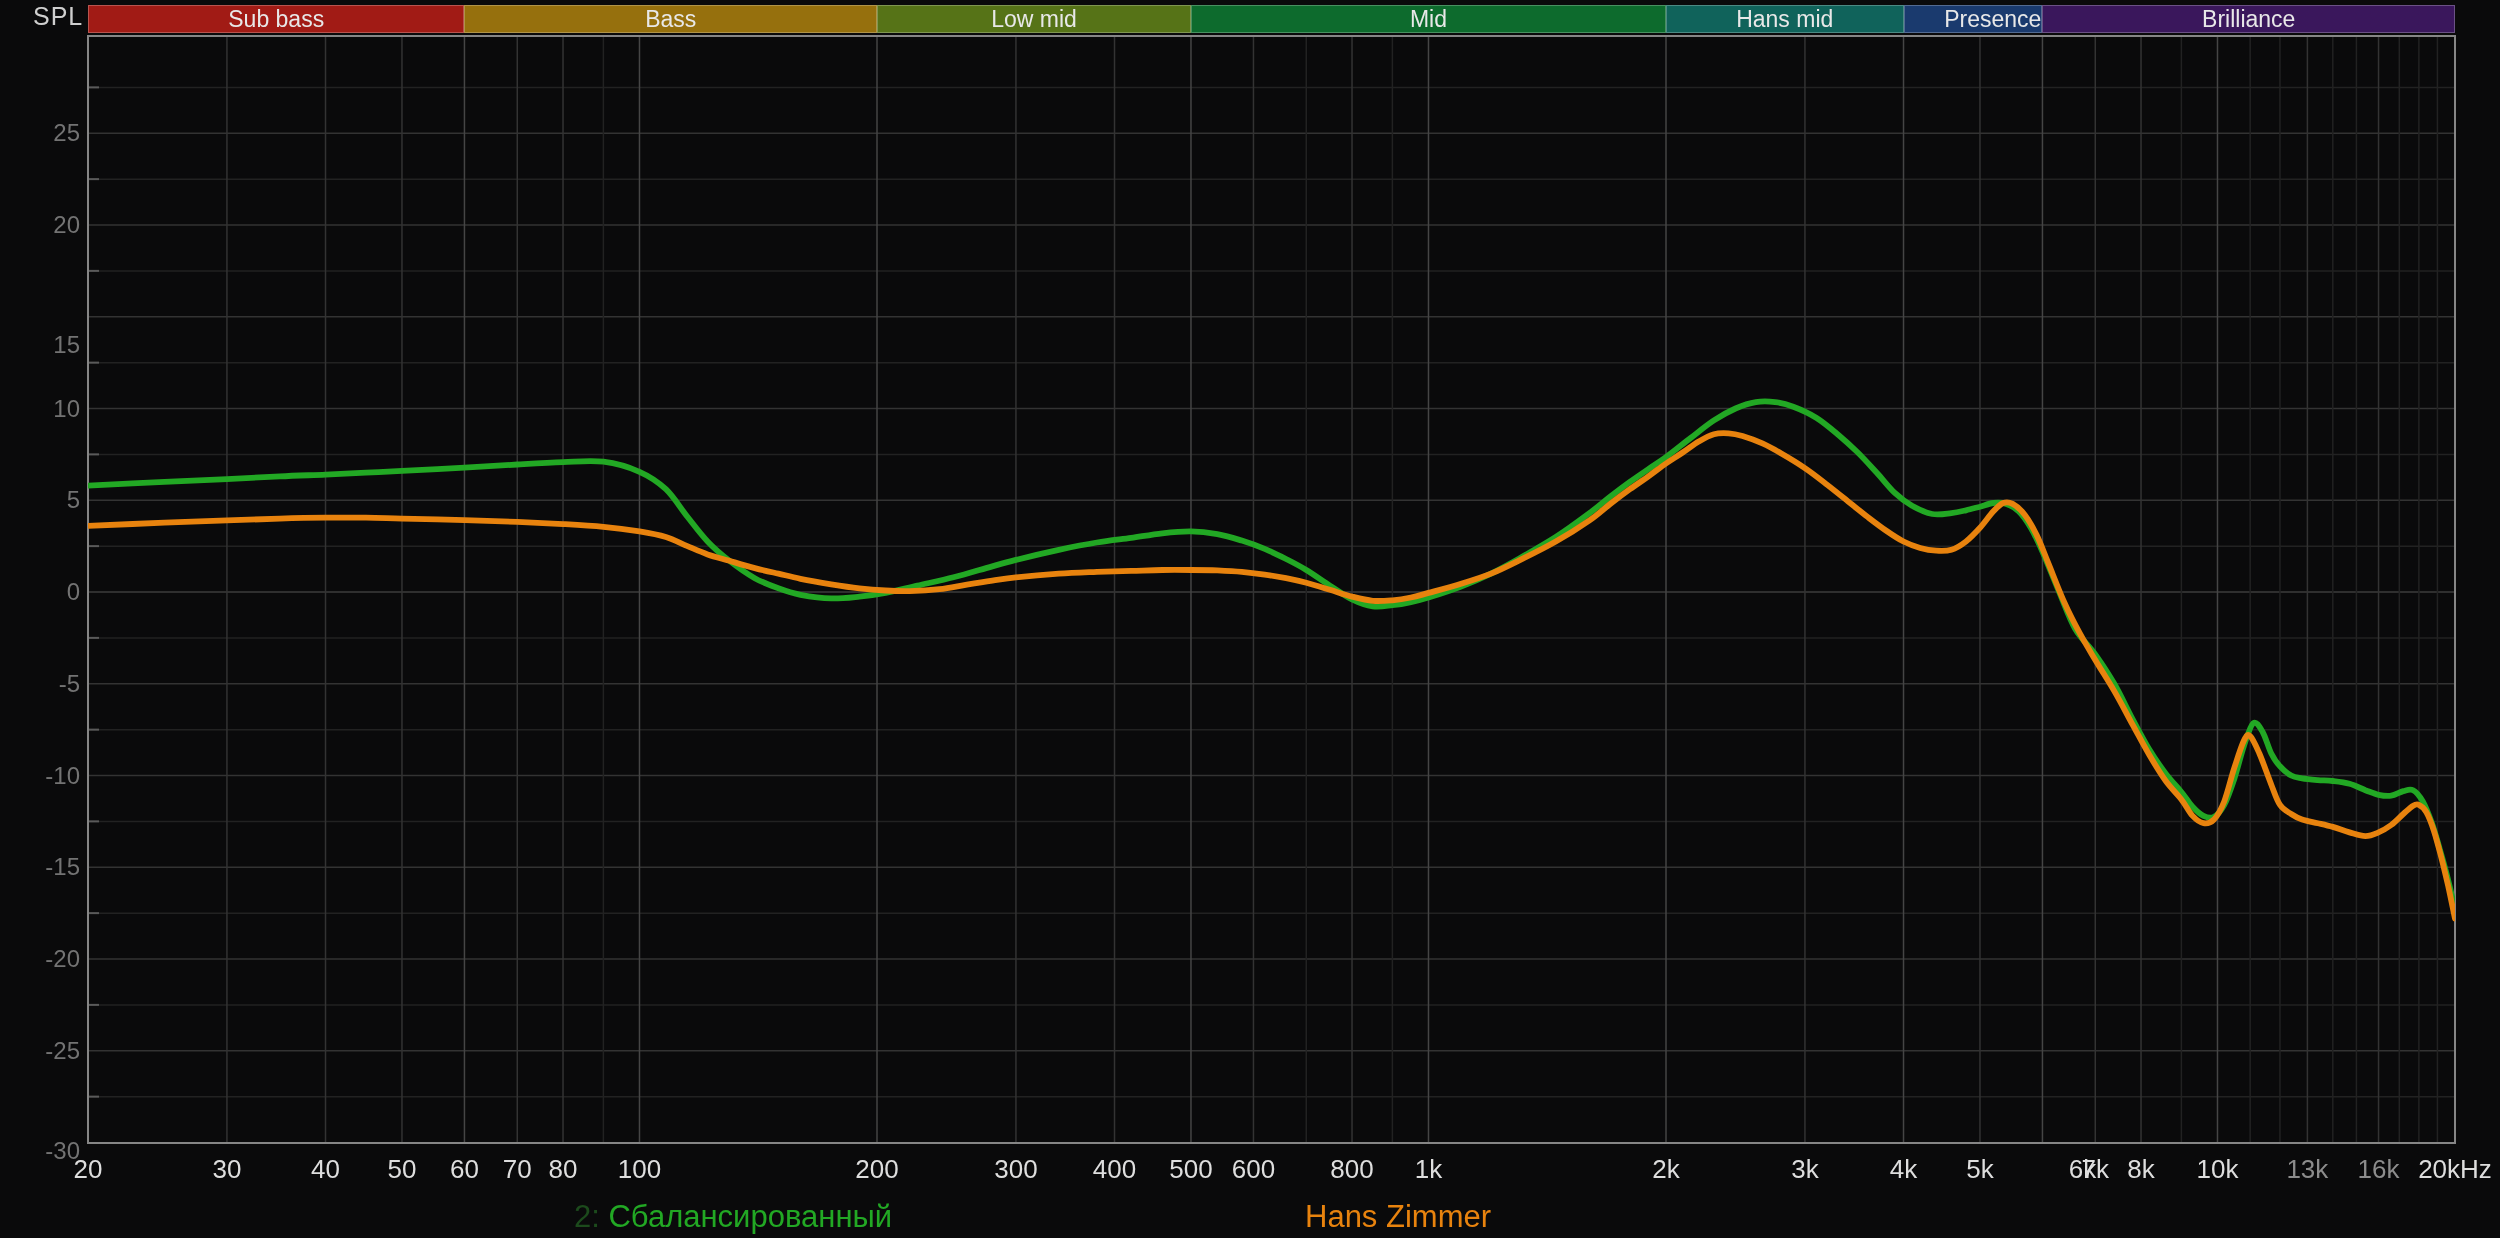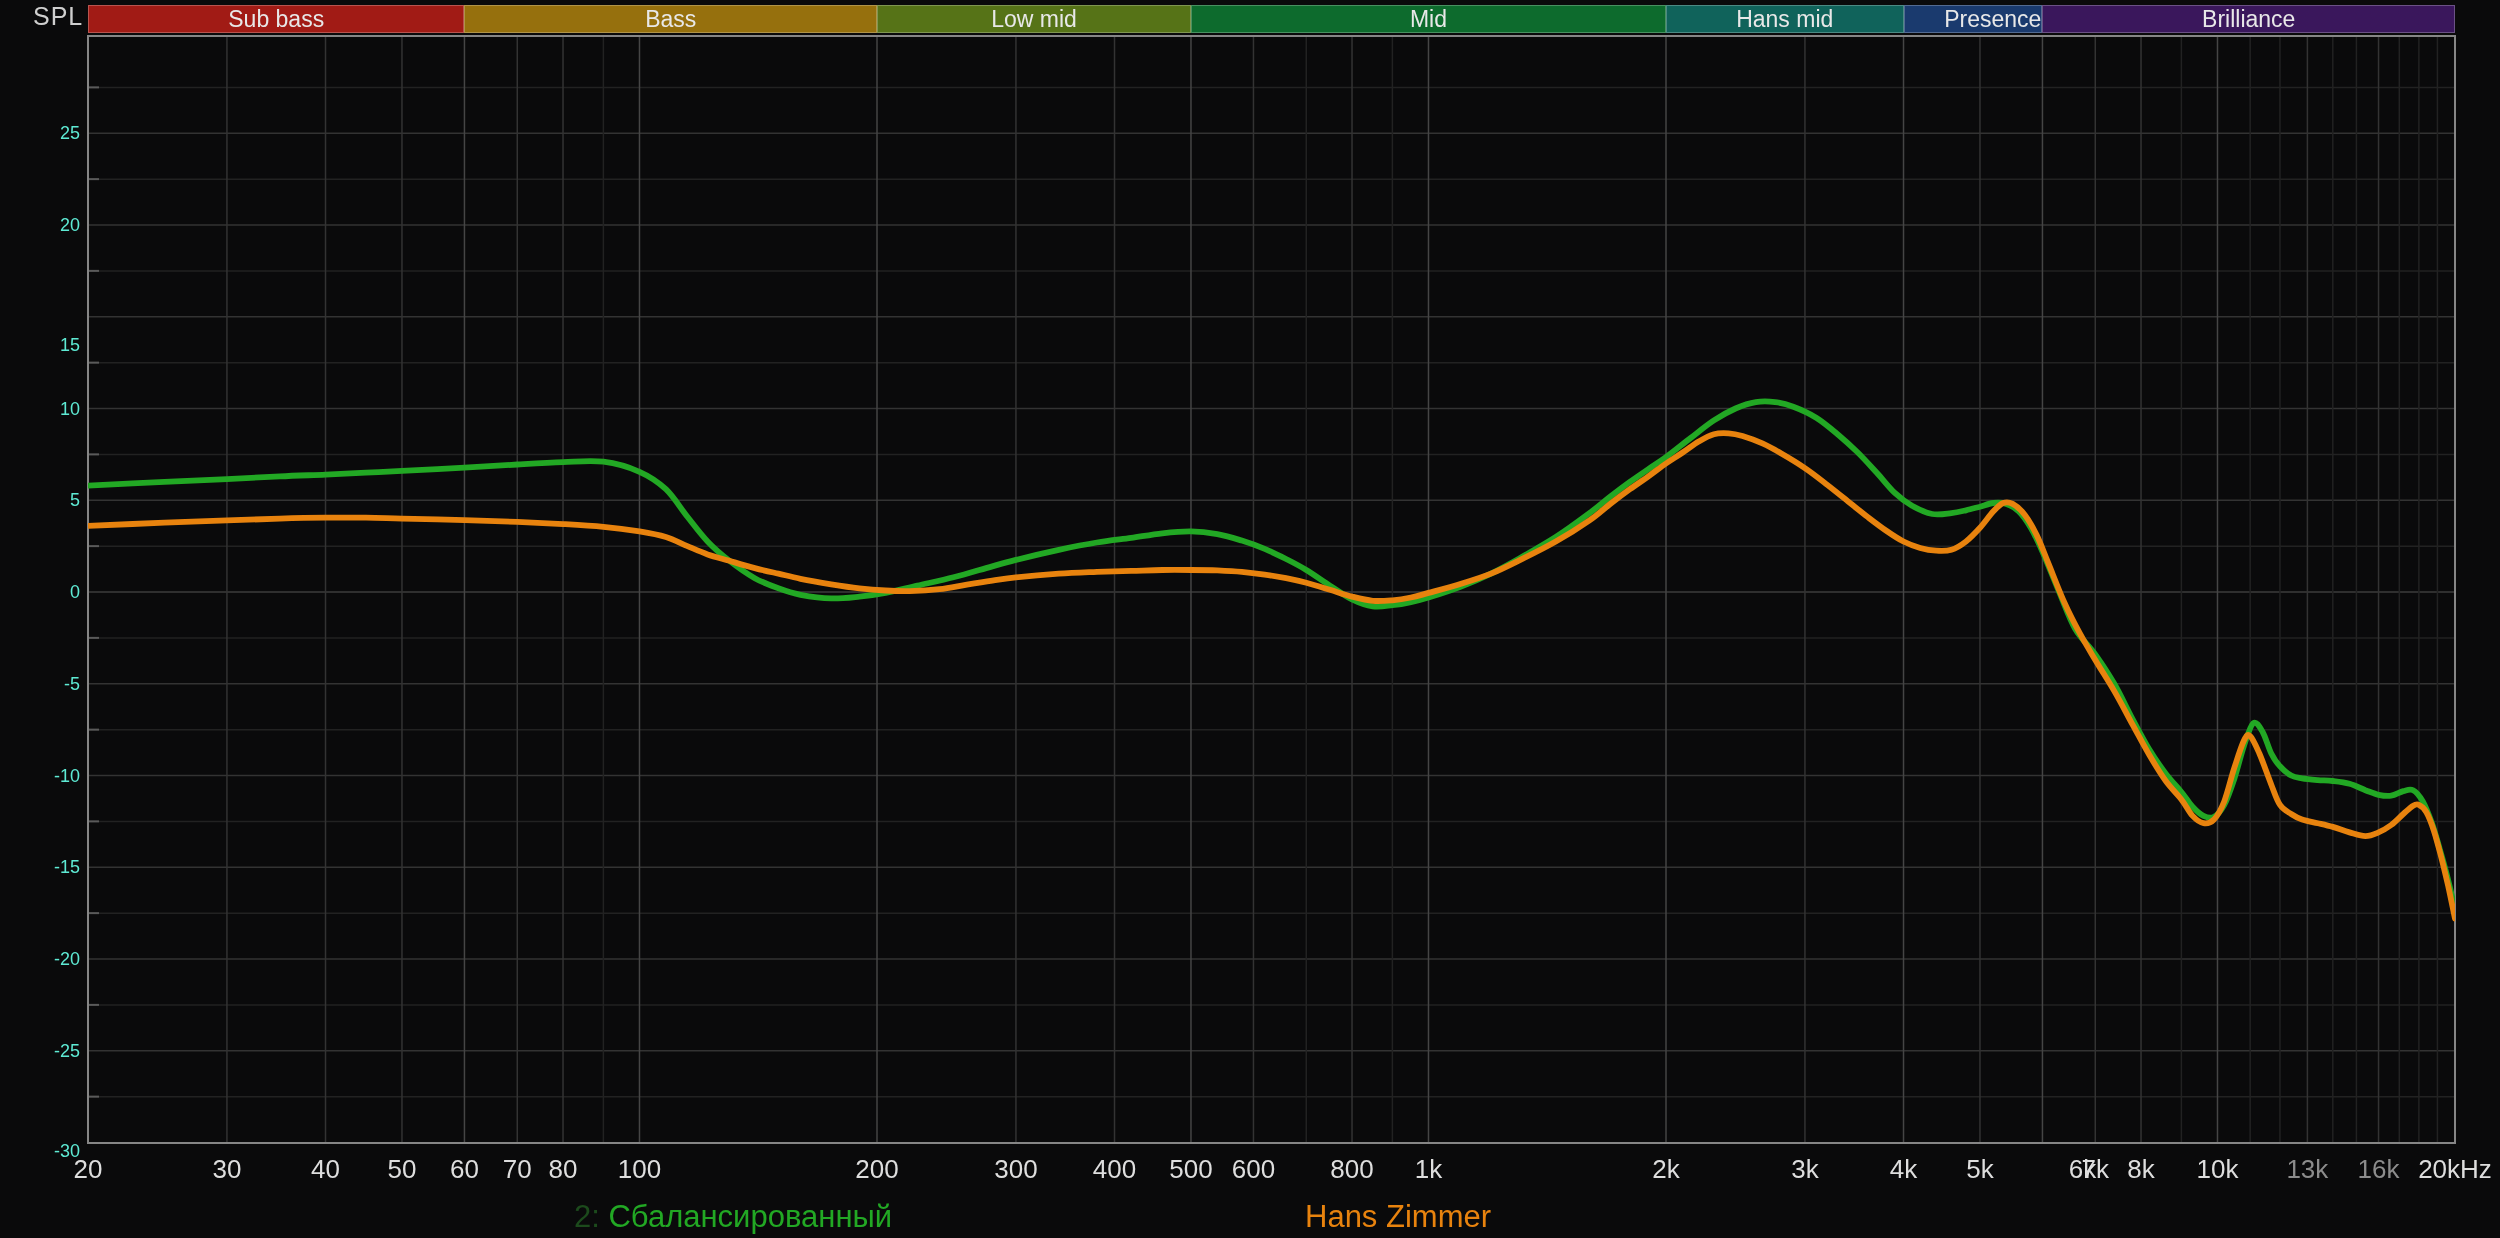--- a/index.html
+++ b/index.html
@@ -10,21 +10,21 @@
   
   #spl-title{position:absolute;left:33px;top:2px;font-size:25px;color:#cfcfcf;letter-spacing:1px;}
   
   #bands{position:absolute;left:88px;top:5px;width:2367px;height:16px;}
   .band{position:absolute;top:0;height:28px;box-sizing:border-box;border:1px solid rgba(255,255,255,0.25);
         display:flex;align-items:center;justify-content:center;}
   .band span{font-size:23px;color:#e8e8e8;white-space:nowrap;}
   
   #plot{position:absolute;left:0;top:0;}
   
-  .ylab{position:absolute;width:80px;text-align:right;font-size:18px;color:#5eead4;height:30px;line-height:30px;}
+  .ylab{position:absolute;width:80px;text-align:right;font-size:24px;color:#737373;height:30px;line-height:30px;}
   
   .xlab{position:absolute;top:1154px;width:120px;margin-left:-60px;text-align:center;font-size:26px;color:#dedede;height:30px;line-height:30px;}
   .xlab.dim{color:#8c8c8c;}
   
   .legend-item{position:absolute;top:1199px;font-size:31px;white-space:nowrap;}
   .legend-prefix{opacity:0.95;}
 </style>
 </head>
 <body>
 

